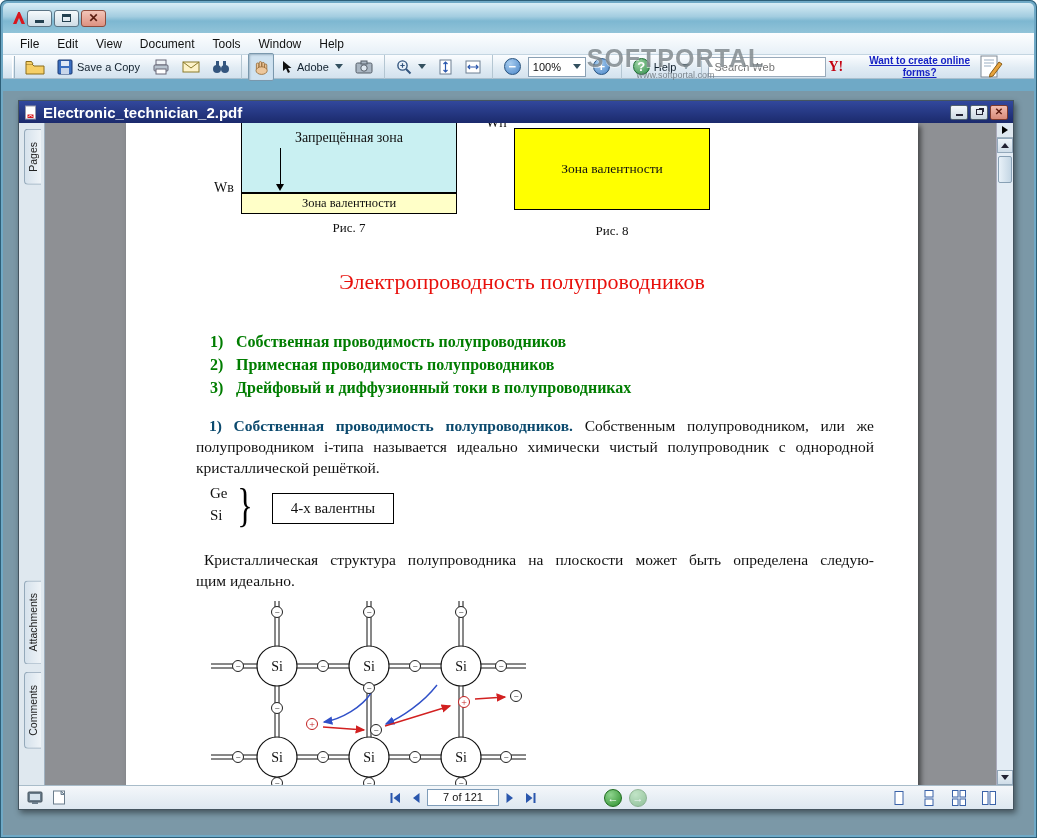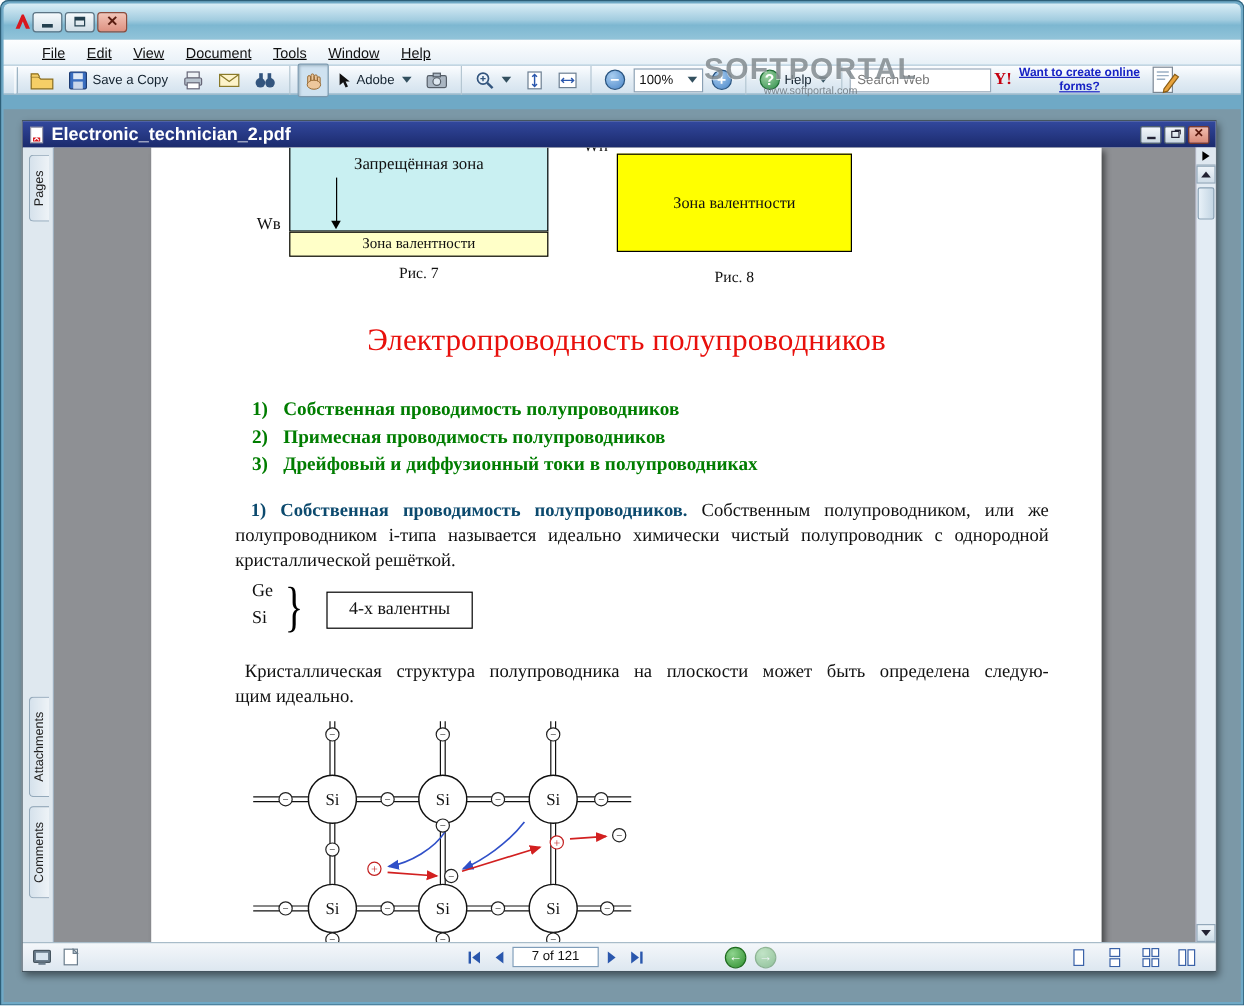--- a/index.html
+++ b/index.html
@@ -17,21 +17,21 @@
   .winbtn { width:25px; height:17px; border:1px solid #5c7484; border-radius:3px;
     background:linear-gradient(#f6fafc,#cfdde6); display:flex; align-items:center; justify-content:center; cursor:default; }
   .winbtn.close { background:linear-gradient(#f3c5b8,#dd9181); border-color:#8c4b3c; }
   .glyph-min { width:9px; height:3px; border-bottom:3px solid #23404f; margin-top:7px; }
   .glyph-max { width:9px; height:8px; border:1px solid #23404f; border-top:3px solid #23404f; }
   .glyph-x { font-size:12px; font-weight:bold; color:#5a1d10; line-height:1; }
 
   
   .menubar { position:absolute; left:3px; top:33px; right:3px; height:22px;
     background:linear-gradient(#fdfeff,#e7f0f7); border-bottom:1px solid #c3d5e1;
-    display:flex; align-items:center; padding-left:23px;text-decoration:underline; }
+    display:flex; align-items:center; padding-left:8px; }
   .menu-item { font-size:12px; color:#111; padding:3px 9px; border-radius:2px; }
 
   
   .toolbar { position:absolute; left:3px; top:55px; right:3px; height:24px;
     background:linear-gradient(#fbfdff,#e2ecf4 55%,#d3e2ee); border-bottom:1px solid #a9bfce;
     display:flex; align-items:center; padding:0 6px; gap:2px; }
   .grip { width:3px; height:22px; border-left:1px solid #fff; border-right:1px solid #9db4c4; margin:0 3px; }
   .sep { width:1px; height:24px; background:#b4c6d2; margin:0 4px; }
   .tbtn { height:28px; display:flex; align-items:center; gap:4px; padding:0 4px;
     border:1px solid transparent; border-radius:2px; font-size:11px; color:#12212e; }
@@ -94,21 +94,21 @@
   .fig7-band { position:absolute; left:115px; top:70px; width:216px; height:21px; background:#ffffc8;
     border:1px solid #000; text-align:center; font-size:12.5px; line-height:19px; }
   .wb-label { position:absolute; left:88px; top:57px; font-size:14px; }
   .fig7-caption { position:absolute; left:115px; top:97px; width:216px; text-align:center; font-size:13px; }
   .fig8-box { position:absolute; left:388px; top:5px; width:196px; height:82px; background:#ffff00;
     border:1px solid #000; text-align:center; font-size:13.5px; line-height:80px; }
   .wn-label { position:absolute; left:360px; top:-8px; font-size:14px; }
   .fig8-caption { position:absolute; left:388px; top:100px; width:196px; text-align:center; font-size:13px; }
 
   .doc-heading { position:absolute; left:0; top:146px; width:100%; text-align:center;
-    font-size:26px; color:#e8100c; }
+    font-size:22px; color:#e8100c; }
 
   .outline { position:absolute; left:84px; top:210px; font-size:16px; font-weight:bold; color:#007d00; }
   .outline-row { height:23px; display:flex; }
   .o-num { width:26px; }
 
   .para1 { position:absolute; left:70px; top:292px; width:678px; font-size:15.5px; line-height:21px;
     text-align:justify; text-indent:13px; }
   .lead-green { color:#0c4a6e; font-weight:bold; }
 
   .elem-ge { position:absolute; left:84px; top:362px; font-size:15px; }
@@ -310,21 +310,21 @@
 
     <span class="tbtn">
       <span class="zoom-circle" style="background:radial-gradient(circle at 35% 30%, #9fd3a5, #2f8f4a); border-color:#1d6b33;">?</span>
       <span>Help</span>
       <span class="caret"></span>
     </span>
     <span class="sep"></span>
 
     <input class="searchweb" placeholder="Search Web" style="">
     <span class="yahoo">Y!</span>
-    <span class="formslink" style="margin-left:4px;">
+    <span class="formslink" style="margin-left:24px;">
       <span>Want to create online</span><br>
       <span>forms?</span>
     </span>
     <span class="icon" style="margin-left:6px;">
       <svg width="26" height="26">
           <rect x="3" y="2" width="16" height="21" fill="#fff" stroke="#7c8894"></rect>
           <path d="M6 6 H16 M6 9 H16 M6 12 H13" stroke="#9cb0c4" stroke-width="1.2"></path>
           <path d="M12 20 L21 8 L24 10 L15 22 L11.5 23 Z" fill="#e8a33c" stroke="#8a5d16"></path>
         </svg>
     </span>

